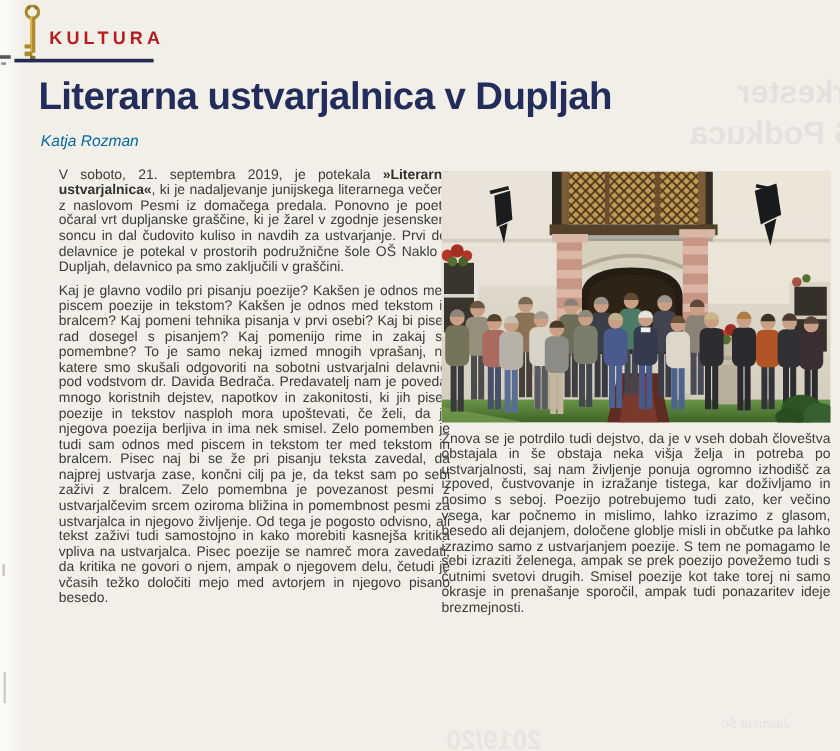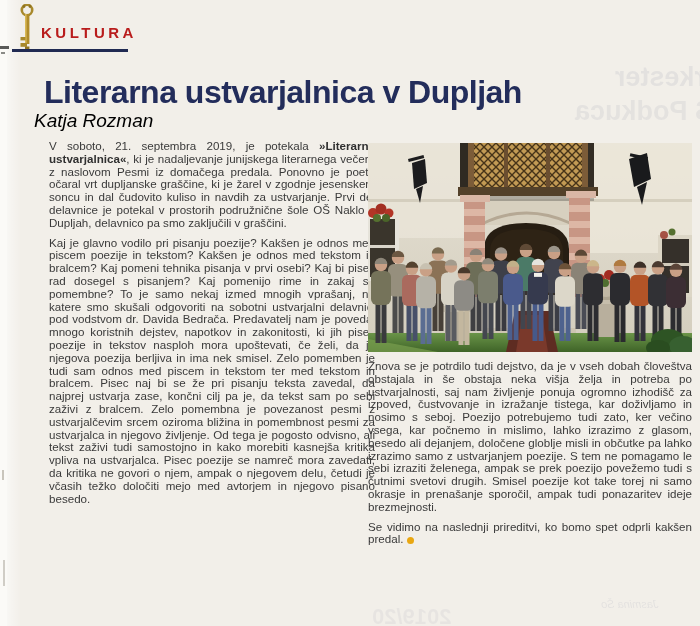--- a/index.html
+++ b/index.html
@@ -29,21 +29,21 @@
   .bleed-2{right:-30px;top:96px;font-size:27px;opacity:.065;}
   .bleed-3{left:372px;top:604px;font-size:22px;opacity:.05;}
   .bleed-4{right:42px;top:598px;font-size:11px;font-weight:normal;font-style:italic;opacity:.07;}
 
   .article-title{
     position:absolute;left:32px;top:62px;width:640px;
     font-size:32px;font-weight:bold;color:#232d5b;letter-spacing:-.5px;
   }
   .article-author{
     position:absolute;left:34px;top:110px;
-    font-style:italic;font-size:19px;color:#000000;text-align:right;
+    font-style:italic;font-size:13px;color:#0369a1;text-align:right;
   }
 
   .col{position:absolute;top:140px;width:326px;}
   .col-left{left:33px;margin-left:16px;}
   .col-right{left:368px;top:143px;width:324px;}
   .col p{
     margin:0 0 7px 0;
     font-size:11.6px;line-height:12.8px;color:#3a3a3a;
     text-align:justify;
   }
@@ -86,21 +86,21 @@
   </svg>
 </div>
 <div class="section-label">KULTURA</div>
 <div class="section-rule"></div>
 
 <div class="bleed bleed-1">Orkester</div>
 <div class="bleed bleed-2">FS Podkuca</div>
 <div class="bleed bleed-3">2019/20</div>
 <div class="bleed bleed-4">Jasmina Šo</div>
 
-<h1 class="article-title" style="margin:12px;">Literarna ustvarjalnica v Dupljah</h1>
+<h1 class="article-title" style="margin:0;">Literarna ustvarjalnica v Dupljah</h1>
 <div class="article-author">Katja Rozman</div>
 
 <div class="col col-left">
   <p><span>V soboto, 21. septembra 2019, je potekala </span><b>»Literarna ustvarjalnica«</b><span>, ki je nadaljevanje junijskega literarnega večera z naslovom Pesmi iz domačega predala. Ponovno je poete očaral vrt dupljanske graščine, ki je žarel v zgodnje jesenskem soncu in dal čudovito kuliso in navdih za ustvarjanje. Prvi del delavnice je potekal v prostorih podružnične šole OŠ Naklo v Dupljah, delavnico pa smo zaključili v graščini.</span></p>
   <p>Kaj je glavno vodilo pri pisanju poezije? Kakšen je odnos med piscem poezije in tekstom? Kakšen je odnos med tekstom in bralcem? Kaj pomeni tehnika pisanja v prvi osebi? Kaj bi pisec rad dosegel s pisanjem? Kaj pomenijo rime in zakaj so pomembne? To je samo nekaj izmed mnogih vprašanj, na katere smo skušali odgovoriti na sobotni ustvarjalni delavnici pod vodstvom dr. Davida Bedrača. Predavatelj nam je povedal mnogo koristnih dejstev, napotkov in zakonitosti, ki jih pisec poezije in tekstov nasploh mora upoštevati, če želi, da je njegova poezija berljiva in ima nek smisel. Zelo pomemben je tudi sam odnos med piscem in tekstom ter med tekstom in bralcem. Pisec naj bi se že pri pisanju teksta zavedal, da najprej ustvarja zase, končni cilj pa je, da tekst sam po sebi zaživi z bralcem. Zelo pomembna je povezanost pesmi z ustvarjalčevim srcem oziroma bližina in pomembnost pesmi za ustvarjalca in njegovo življenje. Od tega je pogosto odvisno, ali tekst zaživi tudi samostojno in kako morebiti kasnejša kritika vpliva na ustvarjalca. Pisec poezije se namreč mora zavedati, da kritika ne govori o njem, ampak o njegovem delu, četudi je včasih težko določiti mejo med avtorjem in njegovo pisano besedo.</p>
 </div>
 
 <div class="col col-right">
   <div class="photo">
     <svg width="324" height="209" viewBox="0 0 324 209" role="img">
@@ -364,14 +364,13 @@
         </g>
 
       <g>
         <ellipse cx="300" cy="198" rx="17" ry="12" fill="#2e5424"></ellipse>
         <ellipse cx="315" cy="203" rx="14" ry="10" fill="#376030"></ellipse>
         <ellipse cx="290" cy="205" rx="12" ry="8" fill="#2a4d20"></ellipse>
       </g>
     </svg>
   </div>
   <p>Znova se je potrdilo tudi dejstvo, da je v vseh dobah človeštva obstajala in še obstaja neka višja želja in potreba po ustvarjalnosti, saj nam življenje ponuja ogromno izhodišč za izpoved, čustvovanje in izražanje tistega, kar doživljamo in nosimo s seboj. Poezijo potrebujemo tudi zato, ker večino vsega, kar počnemo in mislimo, lahko izrazimo z glasom, besedo ali dejanjem, določene globlje misli in občutke pa lahko izrazimo samo z ustvarjanjem poezije. S tem ne pomagamo le sebi izraziti želenega, ampak se prek poezijo povežemo tudi s čutnimi svetovi drugih. Smisel poezije kot take torej ni samo okrasje in prenašanje sporočil, ampak tudi ponazaritev ideje brezmejnosti.</p>
-  <p><span>Se vidimo na naslednji prireditvi, ko bomo spet odprli kakšen predal.</span><span class="end-dot"></span></p>
 </div>
 
 </body></html>

